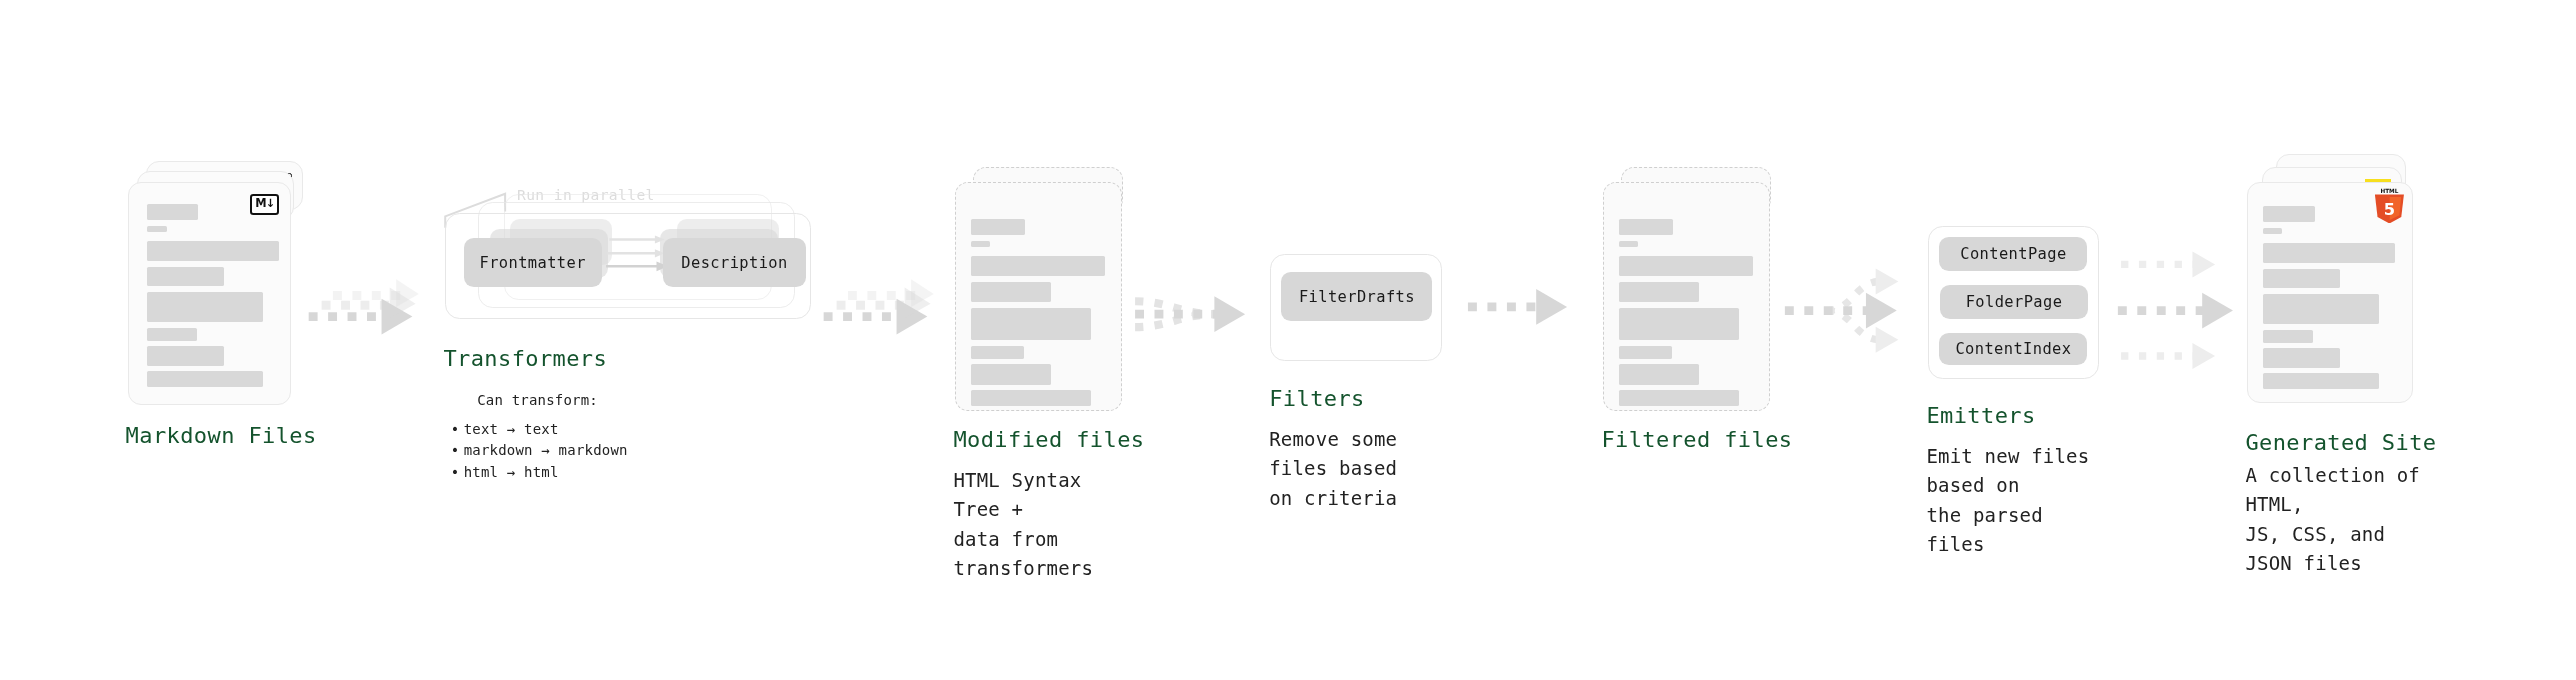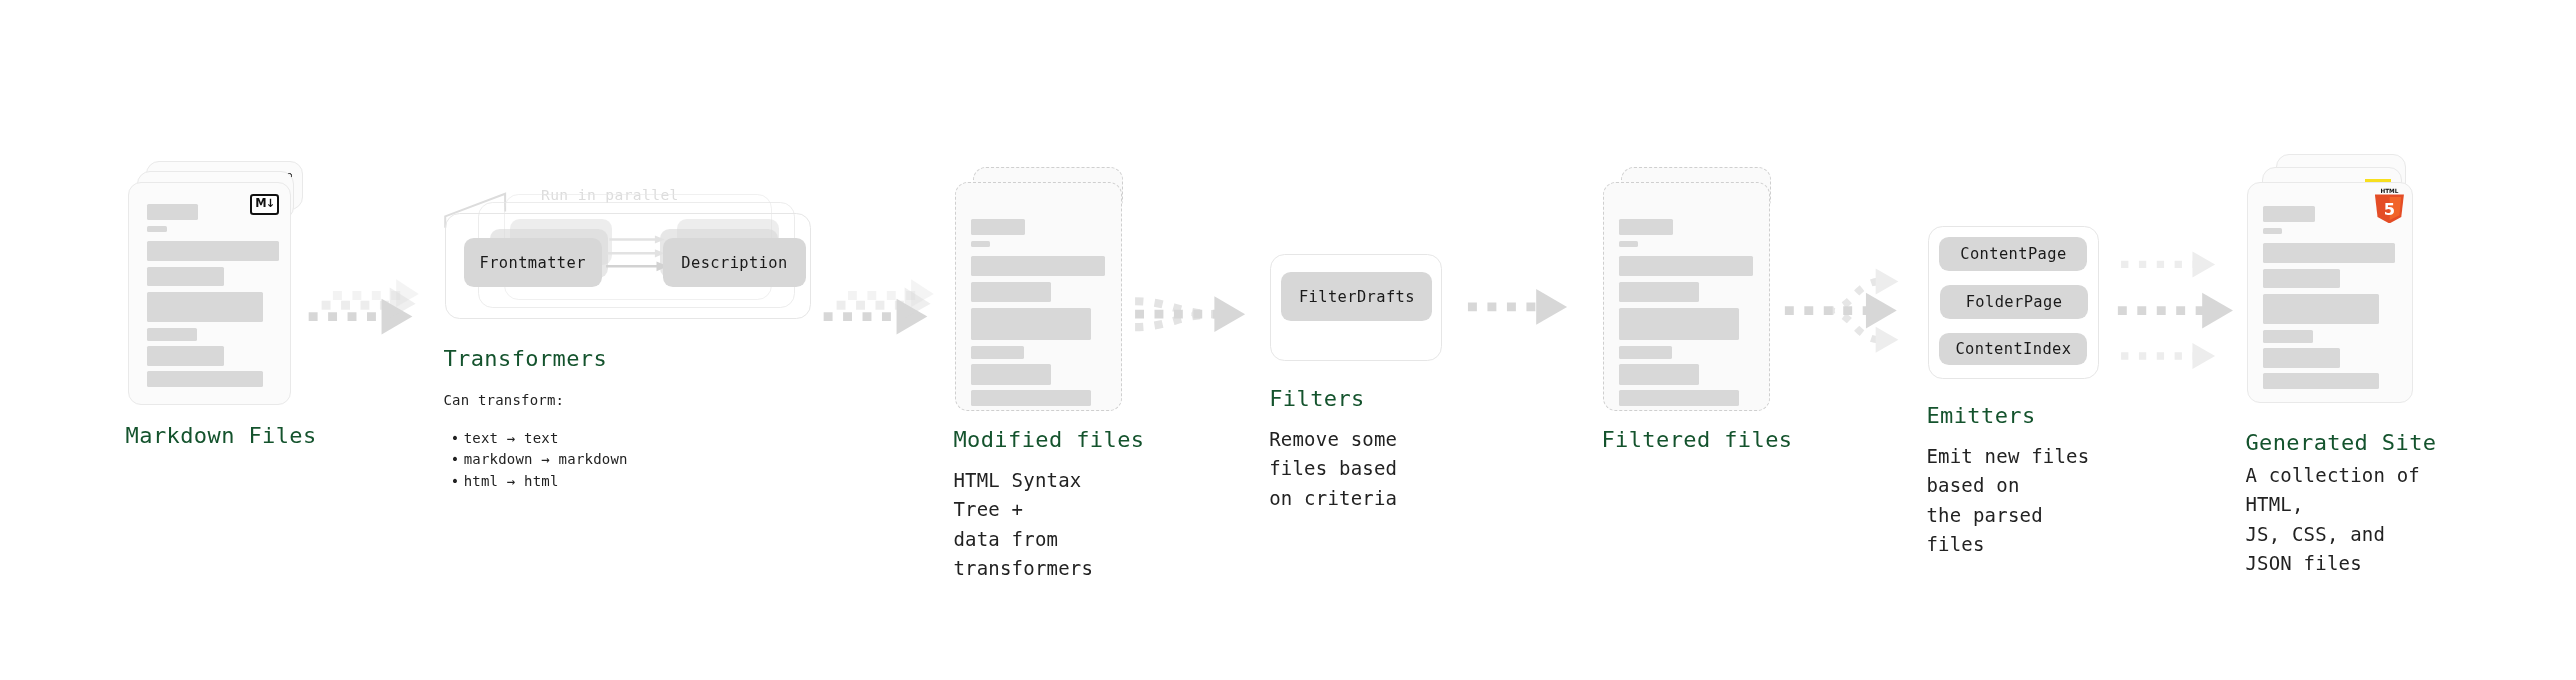--- a/index.html
+++ b/index.html
@@ -89,21 +89,21 @@
   }
 
   
   .title{
     font-size:22px;color:#14532d;letter-spacing:0.4px;white-space:nowrap;
   }
   .subtitle{
     font-size:19px;color:#222;line-height:1.55;white-space:pre-line;letter-spacing:0.2px;
   }
   .bullets{font-size:14px;color:#222;line-height:1.55;letter-spacing:0.2px;}
-  .bullets .lead{margin-bottom:16px;}
+  .bullets .lead{margin-bottom:7px;text-align:center;}
   .bullets ul{margin:4px;padding-left:16.3px;list-style:none;}
   .bullets li{position:relative;}
   .bullets li:before{content:"\2022";position:absolute;left:-13px;top:0;}
 
   .paracall{
     position:absolute;font-size:14.6px;color:#dcdcdc;white-space:nowrap;letter-spacing:0.4px;
   }
 
   
   .arrow-wrap{position:absolute;}
@@ -152,21 +152,21 @@
         <line x1="38" y1="34" x2="126" y2="34" opacity="0.3"></line>
       </g>
       <polygon points="98,38 98,82 136,60" fill="#d7d7d7"></polygon>
       <polygon points="108,24 108,62 140,44" fill="#d7d7d7" opacity="0.4"></polygon>
       <polygon points="116,14 116,48 144,32" fill="#d7d7d7" opacity="0.28"></polygon>
     </svg>
   </div>
 
   <div class="stage" style="left:445px;top:192px;">
 
-    <div class="paracall" style="left:72px;top:-6.5px;margin-left:24px;">Run in parallel</div>
+    <div class="paracall" style="left:72px;top:-6.5px;">Run in parallel</div>
     <svg style="position:absolute;left:-3.3px;top:-4.9px;" width="89" height="49" viewBox="0 0 110 60">
       <path d="M4 50 L4 36 L78 8 L78 30" stroke="#dcdcdc" stroke-width="2.5" fill="none"></path>
     </svg>
 
     <div class="group-stack" style="position:relative;width:382px;height:130px;">
       <div class="group-box" style="left:59px;top:1.6px;width:268px;height:106px;opacity:.6;"></div>
       <div class="group-box" style="left:32.5px;top:9.8px;width:317px;height:106px;opacity:.75;"></div>
       <div class="group-box" style="left:0px;top:21px;width:366px;height:106px;"></div>
 
       <div class="chip" style="left:65px;top:27px;width:102px;height:46px;opacity:.45;"></div>

